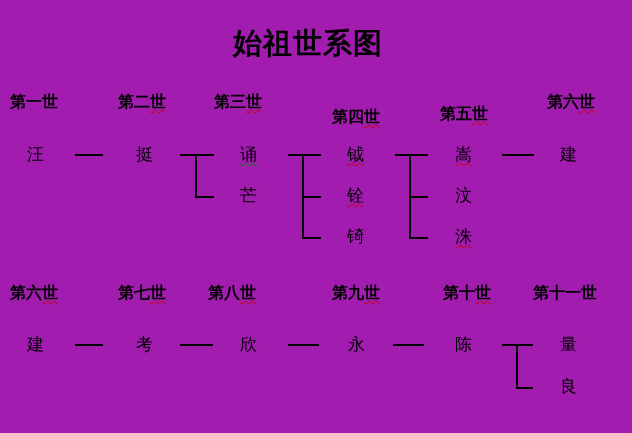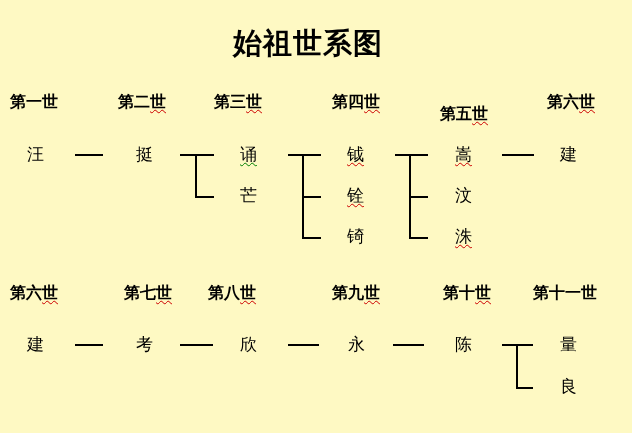--- a/index.html
+++ b/index.html
@@ -1,20 +1,20 @@
 <!DOCTYPE html>
 <html><head>
 <meta charset="utf-8">
 <style>
   html, body { margin: 0; padding: 0; background: #ffffff; }
   .page {
     position: relative;
     width: 632px;
     height: 433px;
-    background: #fef9c3;
+    background: #a21caf;
     font-family: "Liberation Serif", "DejaVu Serif", serif;
     color: #000000;
     overflow: hidden;
   }
   .title {
     position: absolute;
     left: 233px;
     top: 24px;
     font-size: 29px;
     font-weight: bold;
@@ -57,21 +57,21 @@
 </head>
 <body>
 
 <div class="page">
 
   <div class="title">始祖世系图</div>
 
   <span class="hdr" style="left:10px;  top:93px"><span>第一世</span><span class="wavy-red"></span></span>
   <span class="hdr" style="left:118px; top:93px"><span>第二</span><span class="wavy-red">世</span></span>
   <span class="hdr" style="left:214px; top:93px"><span>第三</span><span class="wavy-red">世</span></span>
-  <span class="hdr" style="left:332px; top:93px"><span>第四</span><span class="wavy-red">世</span></span>
+  <span class="hdr" style="left:332px; top:108px"><span>第四</span><span class="wavy-red">世</span></span>
   <span class="hdr" style="left:440px; top:105px"><span>第五</span><span class="wavy-red">世</span></span>
   <span class="hdr" style="left:547px; top:93px"><span>第六</span><span class="wavy-red">世</span></span>
 
   <span class="nm" style="left:27px;  top:146px">汪</span>
   <span class="nm" style="left:136px; top:146px">挺</span>
   <span class="nm wavy-green" style="left:240px; top:146px">诵</span>
   <span class="nm" style="left:240px; top:187px">芒</span>
   <span class="nm wavy-red" style="left:347px; top:146px">钺</span>
   <span class="nm wavy-red" style="left:347px; top:187px">铨</span>
   <span class="nm" style="left:347px; top:228px">锜</span>
@@ -88,21 +88,21 @@
   <div class="ln" style="left:302px; top:154px; width:2px;  height:85px"></div>
   <div class="ln" style="left:302px; top:196px; width:19px; height:2px"></div>
   <div class="ln" style="left:302px; top:237px; width:19px; height:2px"></div>
   <div class="ln" style="left:395px; top:154px; width:33px; height:2px"></div>
   <div class="ln" style="left:409px; top:154px; width:2px;  height:85px"></div>
   <div class="ln" style="left:409px; top:196px; width:19px; height:2px"></div>
   <div class="ln" style="left:409px; top:237px; width:19px; height:2px"></div>
   <div class="ln" style="left:502px; top:154px; width:32px; height:2px"></div>
 
   <span class="hdr" style="left:10px;  top:284px"><span>第六</span><span class="wavy-red">世</span></span>
-  <span class="hdr" style="left:124px; top:284px"><span>第七</span><span class="wavy-red">世</span></span>
+  <span class="hdr" style="left:118px; top:284px"><span>第七</span><span class="wavy-red">世</span></span>
   <span class="hdr" style="left:208px; top:284px"><span>第八</span><span class="wavy-red">世</span></span>
   <span class="hdr" style="left:332px; top:284px"><span>第九</span><span class="wavy-red">世</span></span>
   <span class="hdr" style="left:443px; top:284px"><span>第十</span><span class="wavy-red">世</span></span>
   <span class="hdr" style="left:533px; top:284px"><span>第十一世</span><span class="wavy-red"></span></span>
 
   <span class="nm" style="left:27px;  top:336px">建</span>
   <span class="nm" style="left:136px; top:336px">考</span>
   <span class="nm" style="left:240px; top:336px">欣</span>
   <span class="nm" style="left:348px; top:336px">永</span>
   <span class="nm" style="left:455px; top:336px">陈</span>

